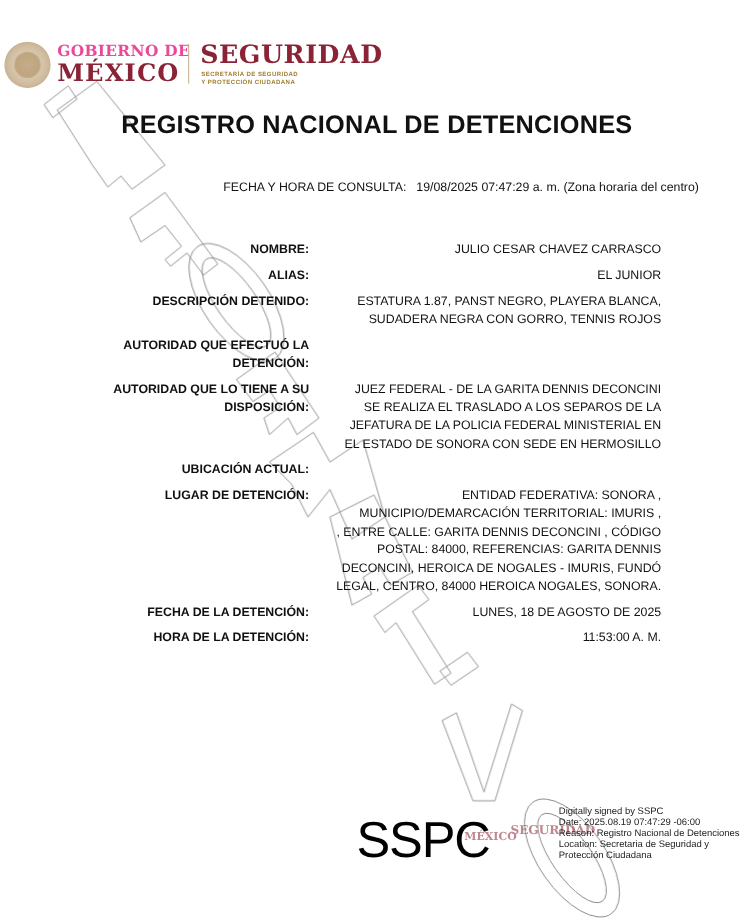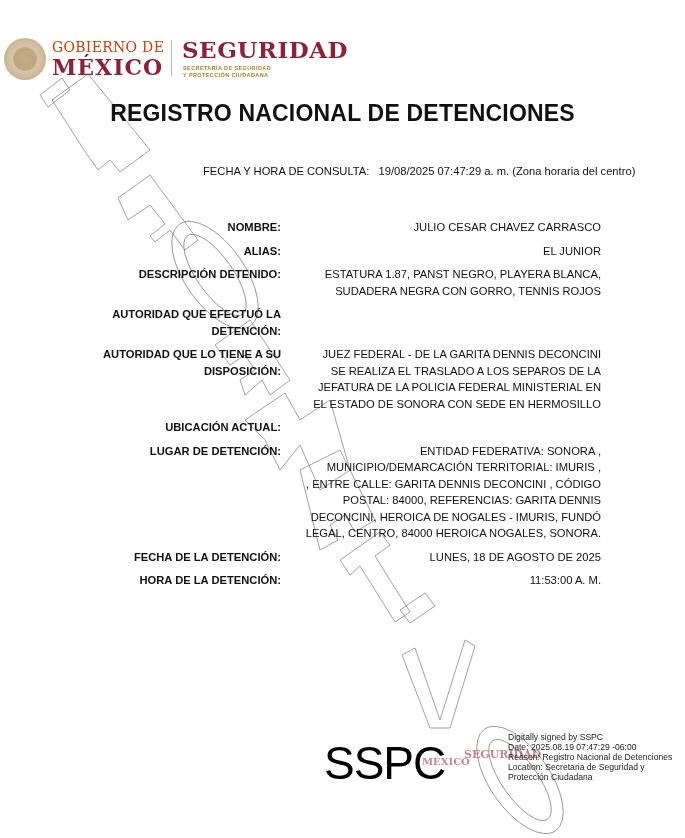--- a/index.html
+++ b/index.html
@@ -5,22 +5,22 @@
     html, body { margin: 0; padding: 0; }
     body {
       width: 685px; height: 838px; background: #ffffff; position: relative; overflow: hidden;
       font-family: "Liberation Sans", sans-serif; color: #111;
     }
     .header { position: absolute; left: 0; top: 34px; height: 50px; width: 340px; }
     .seal { position: absolute; left: 4px; top: 4px; width: 42px; height: 42px; border-radius: 50%;
       background: radial-gradient(circle, #e6d7c2 0%, #d2bfa3 55%, #c9b393 70%, #e8dccb 100%); }
     .seal-inner { position: absolute; left: 9px; top: 9px; width: 24px; height: 24px; border-radius: 50%;
       background: radial-gradient(circle, #c5ad8a 0%, #bfa57f 60%, #d7c5aa 100%); }
-    .gob-line1 { position: absolute; left: 52px; top: 5px; font-family: "DejaVu Serif", serif; font-weight: normal;
-      font-size: 14px; color: #c2410c; letter-spacing: 0.3px; }
+    .gob-line1 { position: absolute; left: 52px; top: 5px; font-family: "DejaVu Serif", serif; font-weight: bold;
+      font-size: 14px; color: #ec4899; letter-spacing: 0.3px; }
     .gob-line2 { position: absolute; left: 52px; top: 20px; font-family: "DejaVu Serif", serif; font-weight: bold;
       font-size: 22px; color: #8a2336; letter-spacing: 1px; }
     .divider { position: absolute; left: 171px; top: 6px; width: 1px; height: 36px; background: #c9b393; }
     .seg-title { position: absolute; left: 182px; top: 2px; font-family: "DejaVu Serif", serif; font-weight: bold;
       font-size: 23px; color: #8a2336; letter-spacing: 0.5px; }
     .seg-sub { position: absolute; left: 183px; top: 31px; font-size: 5.5px; color: #a0812e; line-height: 6.5px;
       letter-spacing: 0.4px; font-weight: bold; }
     .doc-title { position: absolute; left: 0; width: 685px; top: 100px; text-align: center; font-weight: bold;
       font-size: 23px; letter-spacing: 0.2px; }
     .consulta { position: absolute; left: 203px; top: 165px; font-size: 11.2px; }

